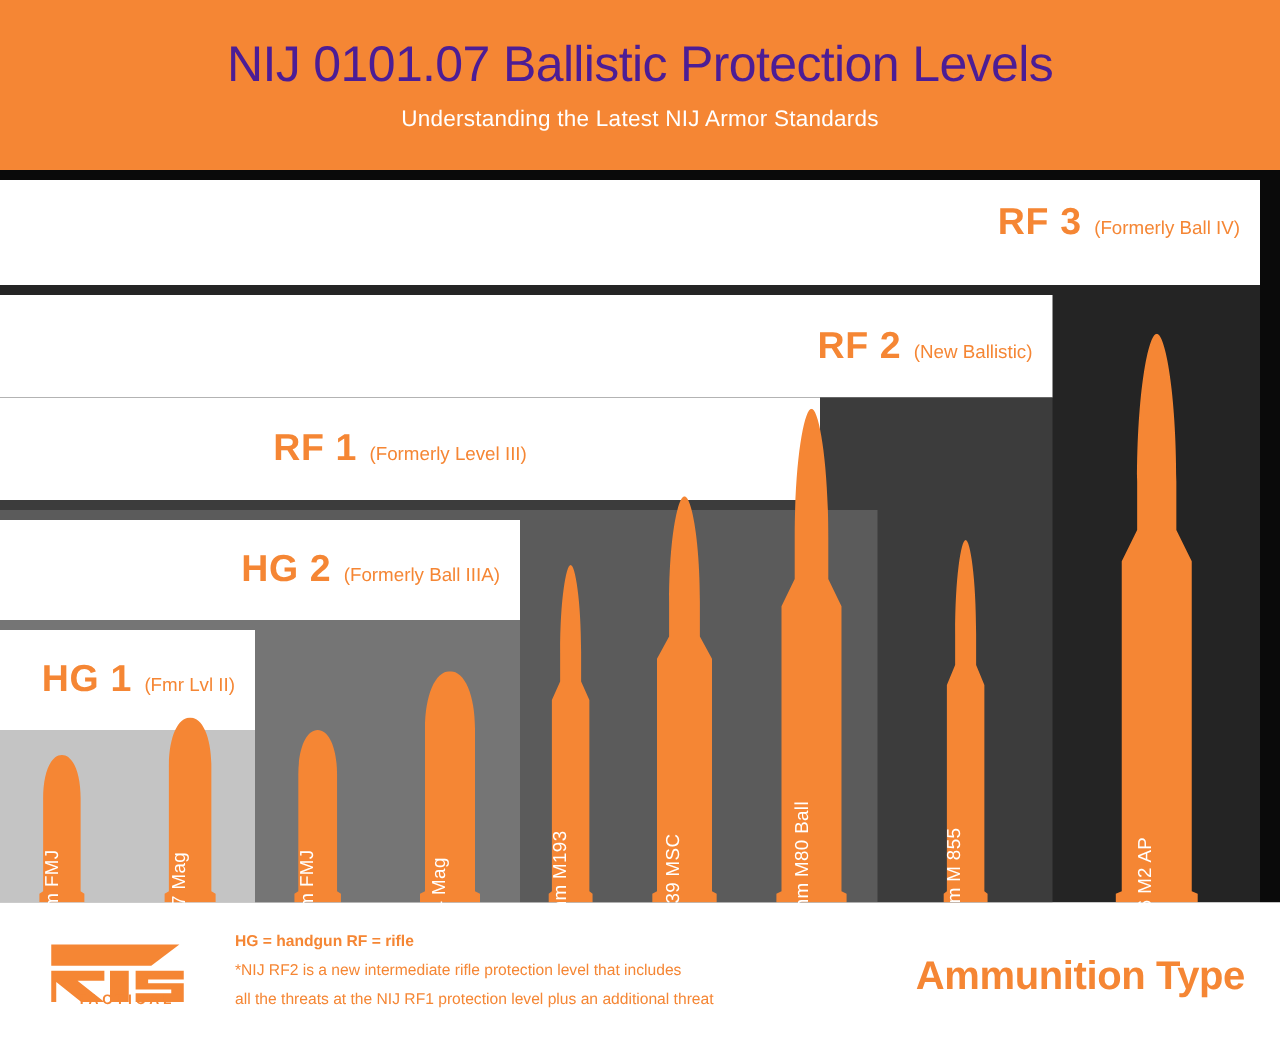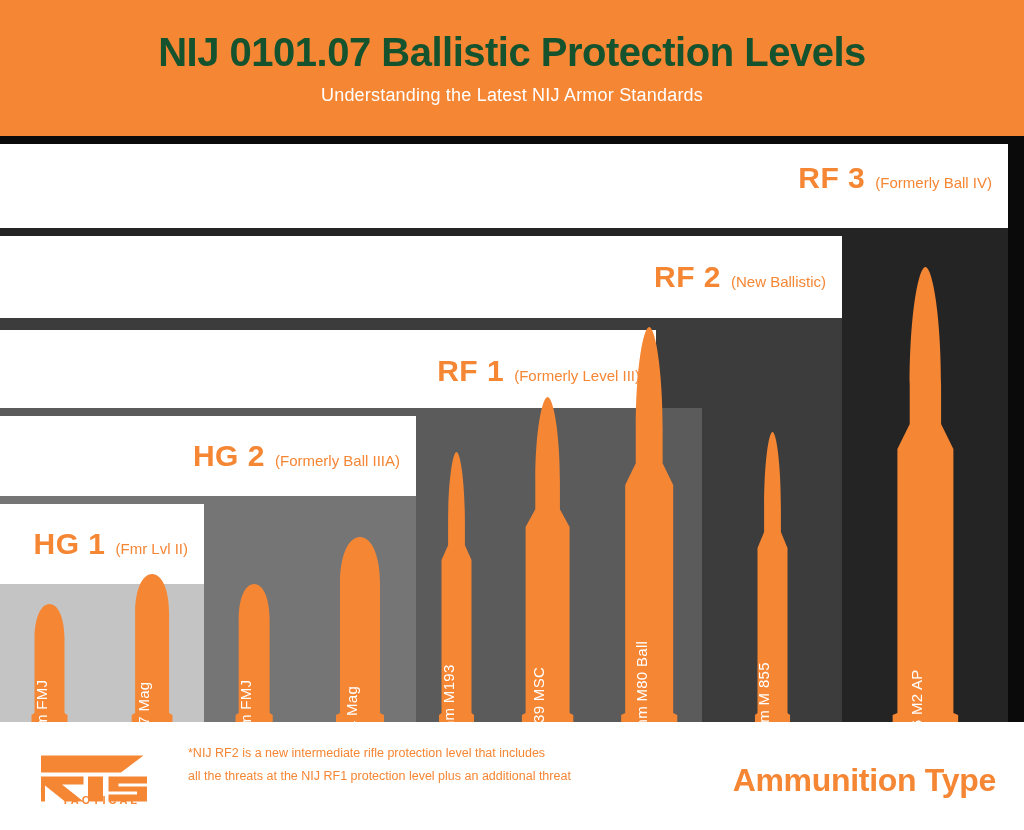--- a/index.html
+++ b/index.html
@@ -8,21 +8,21 @@
 
   #root { position:relative; width:1024px; height:830px; background:#ffffff; }
 
   
   .header {
     position:absolute; left:0; top:0; width:1024px; height:136px;
     background:#F58634; display:flex; flex-direction:column;
     align-items:center; justify-content:center;
   }
   .header h1 {
-    color:#14532d; font-size:40px; font-weight:bold; letter-spacing:-0.5px;
+    color:#4c1d95; font-size:40px; font-weight:normal; letter-spacing:-0.5px;
     line-height:1.05; text-align:right;
   }
   .header h2 {
     color:#ffffff; font-size:18px; font-weight:normal; margin-top:12px;
     text-align:center; letter-spacing:0.2px;
   }
 
   
   .chart { position:absolute; left:0; top:136px; width:1024px; height:586px; }
 
@@ -87,21 +87,21 @@
         </div>
       </div>
       <div class="column" style="left: 0px; top: 92px; width: 1008px; height: 494px; background: rgb(36, 36, 36);"></div>
       <div class="labelbar" style="left: 0px; top: 100px; width: 842px; height: 82px;">
         <div class="inner">
           <span class="lvl-code">RF 2</span>
           <span class="lvl-note">(New Ballistic)</span>
         </div>
       </div>
       <div class="column" style="left: 0px; top: 182px; width: 842px; height: 404px; background: rgb(60, 60, 60);"></div>
-      <div class="labelbar" style="left: 0px; top: 194px; width: 656px; height: 82px;">
+      <div class="labelbar" style="left: 0px; top: 182px; width: 656px; height: 82px; justify-content: center;">
         <div class="inner">
           <span class="lvl-code">RF 1</span>
           <span class="lvl-note">(Formerly Level III)</span>
         </div>
       </div>
       <div class="column" style="left: 0px; top: 272px; width: 702px; height: 314px; background: rgb(91, 91, 91);"></div>
       <div class="labelbar" style="left: 0px; top: 280px; width: 416px; height: 80px;">
         <div class="inner">
           <span class="lvl-code">HG 2</span>
           <span class="lvl-note">(Formerly Ball IIIA)</span>
@@ -188,19 +188,20 @@
     <svg class="logo" viewBox="0 0 260 110">
       <path d="M10 8 L215 8 L170 42 L10 42 Z" fill="#F58634"></path>
       <path d="M10 50 L95 50 L95 66 L52 66 L95 100 L58 100 L18 68 L18 100 L10 100 Z" fill="#F58634"></path>
       <path d="M104 50 L134 50 L134 100 L104 100 Z" fill="#F58634"></path>
       <path d="M145 50 L222 50 L222 64 L165 64 L165 70 L222 70 L222 100 L145 100 L145 86 L202 86 L202 80 L145 80 Z" fill="#F58634"></path>
       <path d="M152 2 C196 2 222 18 225 40 L186 40 C182 28 170 20 152 20 Z" fill="#ffffff" opacity="0"></path>
     </svg>
     <div class="logo-sub">TACTICAL</div>
 
     <div class="legend">
+      <div class="line bold">HG = handgun    RF = rifle</div>
       <div class="line">*NIJ RF2 is a new intermediate rifle protection level that includes</div>
       <div class="line">all the threats at the NIJ RF1 protection level plus an additional threat</div>
     </div>
 
     <div class="ammo-title">Ammunition Type</div>
   </div>
 </div>
 
 </body></html>

